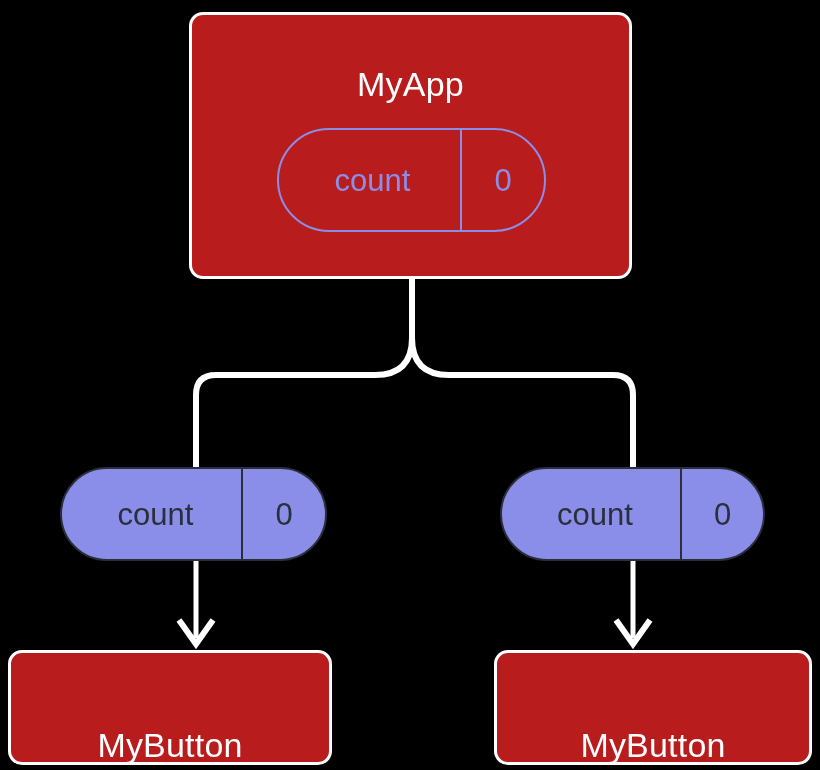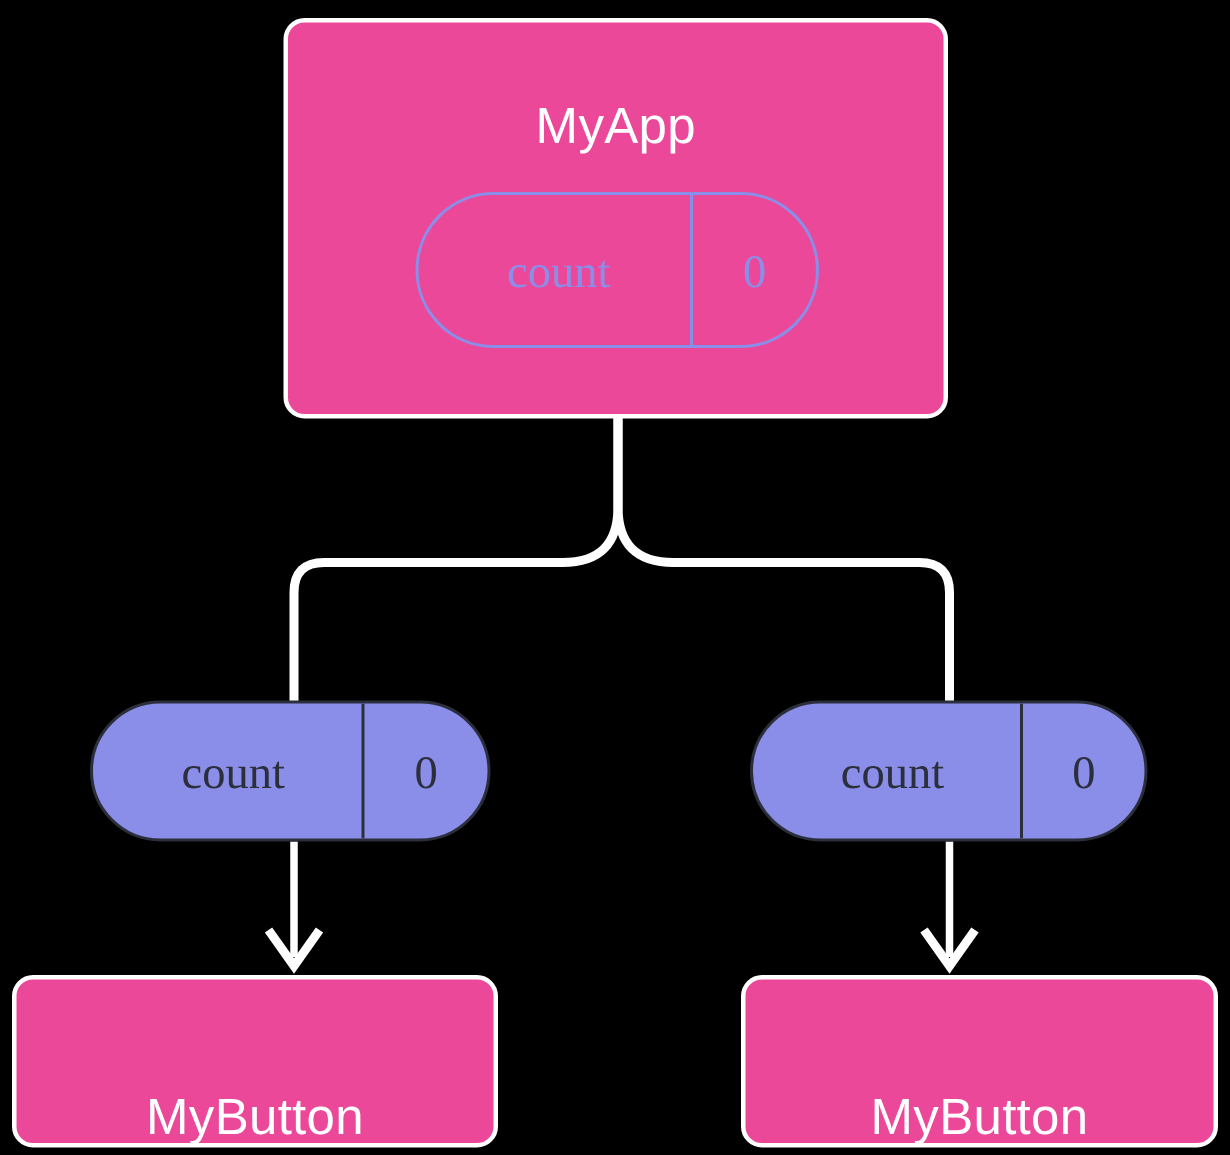--- a/index.html
+++ b/index.html
@@ -25,21 +25,21 @@
     top: 0;
     width: 820px;
     height: 770px;
     pointer-events: none;
   }
 
   
   .widget-node {
     position: absolute;
     box-sizing: border-box;
-    background: #ec4899;
+    background: #b91c1c;
     border: 3px solid #ffffff;
     border-radius: 14px;
     display: flex;
     flex-direction: column;
     align-items: center;
   }
   .widget-title {
     color: #ffffff;
     font-size: 34px;
     font-weight: 400;
@@ -84,21 +84,20 @@
     border-radius: 999px;
     overflow: hidden;
   }
   .pill-key, .pill-val {
     display: flex;
     align-items: center;
     justify-content: center;
     font-size: 31px;
     line-height: 1;
     white-space: nowrap;
-    font-family: Liberation Serif, serif;
   }
 
   
   .pill-outline {
     border: 2px solid #8b8ee8;
     background: transparent;
   }
   .pill-outline .pill-key {
     color: #8b8ee8;
     flex: 0 0 175px;

